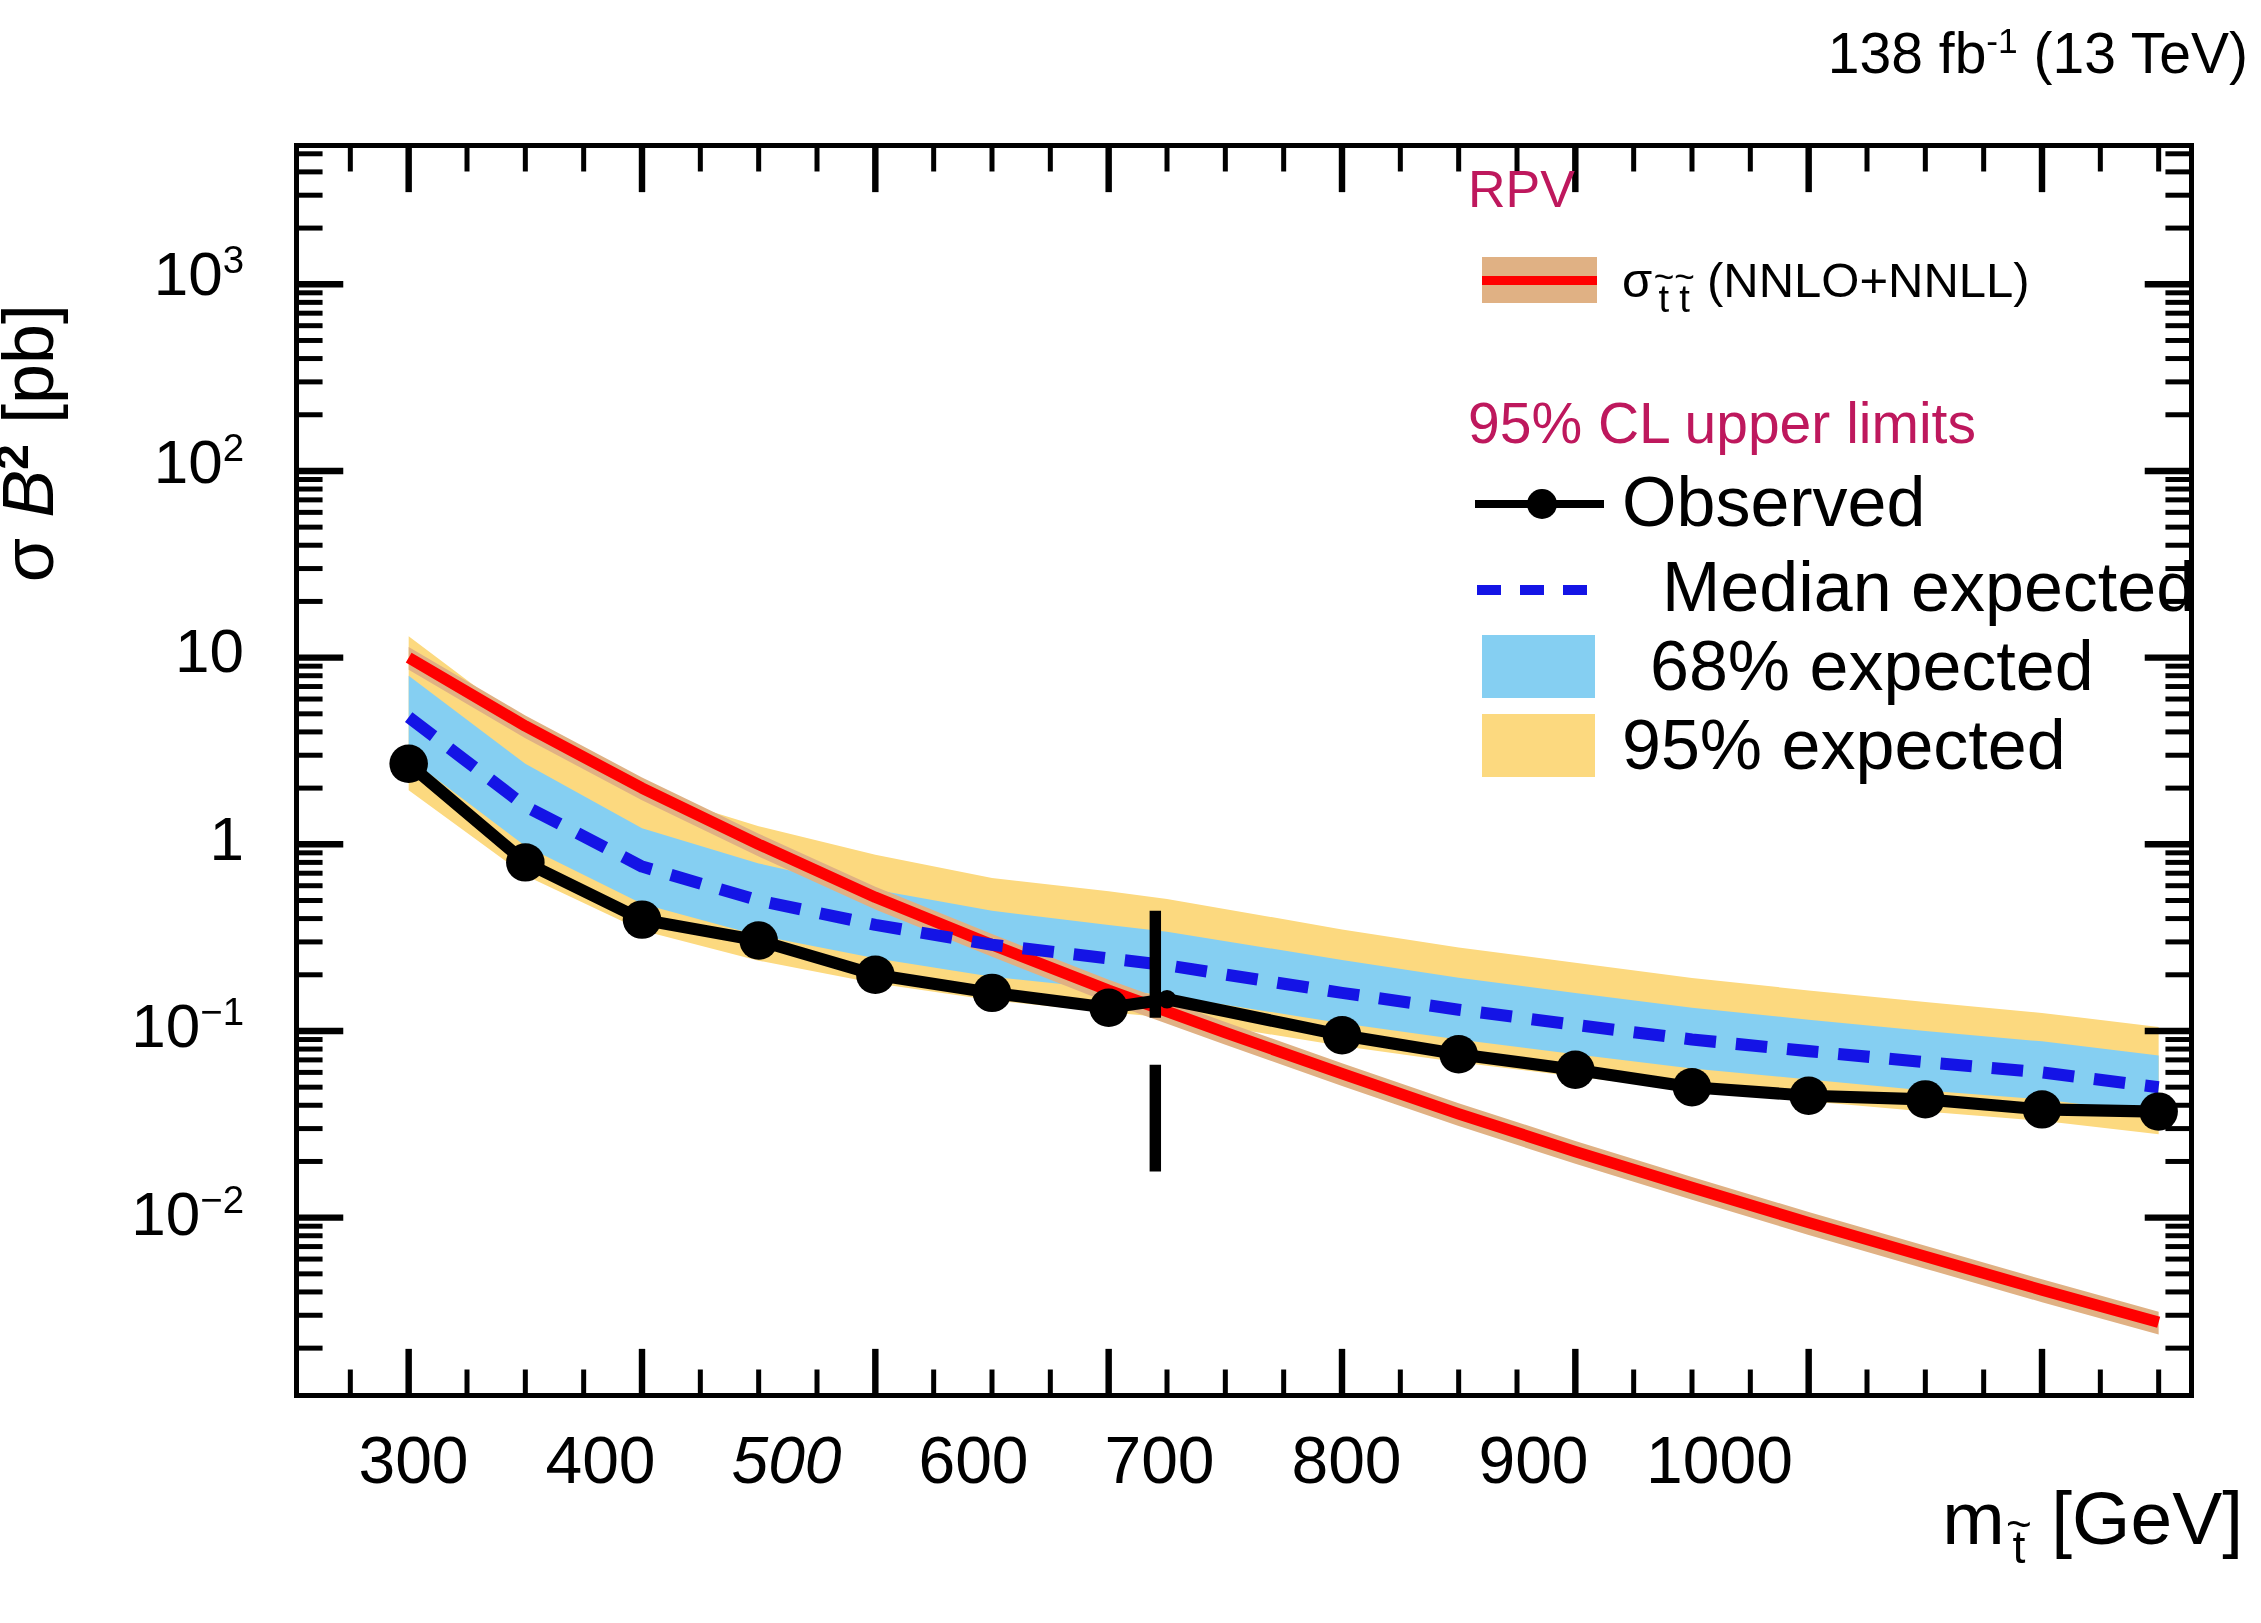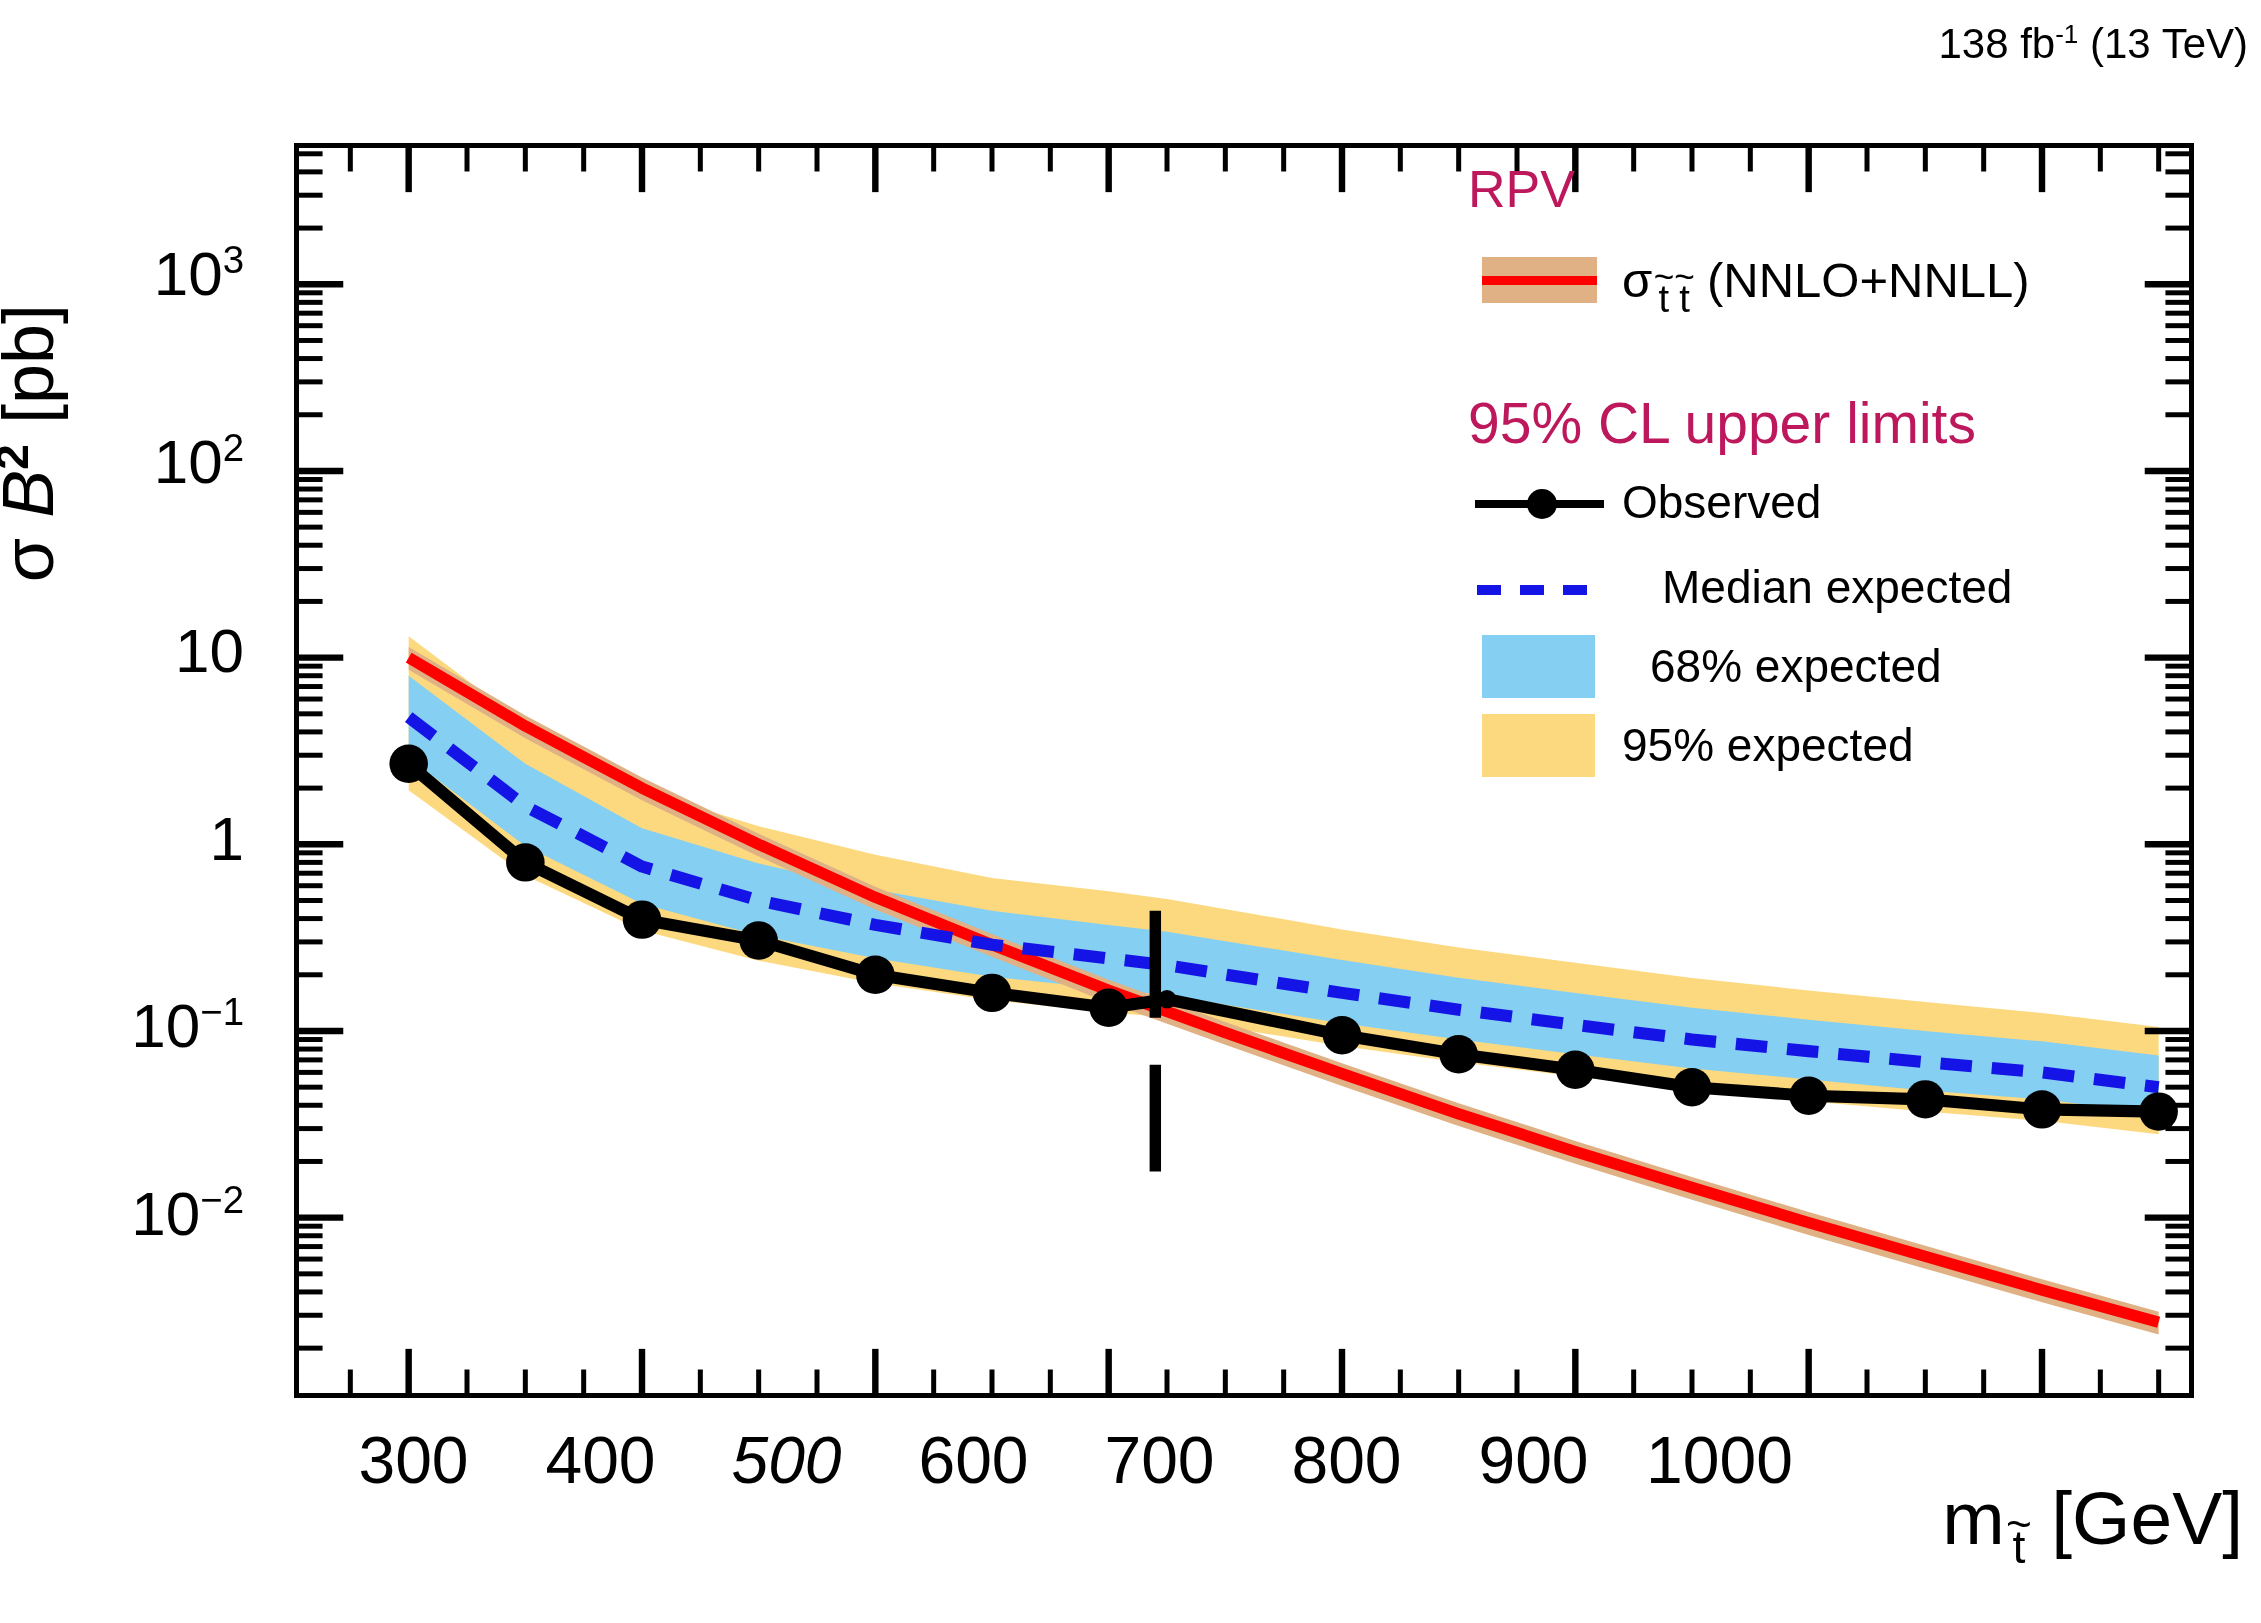--- a/index.html
+++ b/index.html
@@ -1,21 +1,21 @@
 <!DOCTYPE html>
 <html style="font-size:11.5px"><head>
 <meta charset="utf-8">
 <style>
   html,body{margin:0;padding:0;background:#fff;}
   body{width:2261px;height:1623px;font-family:"Liberation Sans",sans-serif;overflow:hidden;}
   #root{position:relative;width:2261px;height:1623px;background:#ffffff;}
 
   .hdr-lumi{
     position:absolute; right:13px; top:20px;
-    font-size:42px; color:#000; letter-spacing:0px; white-space:nowrap;
+    font-size:57px; color:#000; letter-spacing:0px; white-space:nowrap;
   }
   .hdr-lumi sup{font-size:0.62em; vertical-align:super; line-height:0;}
 
   
   #frame{
     position:absolute; left:294px; top:143px; width:1900px; height:1255px;
     border:5px solid #000; box-sizing:border-box; background:#fff; overflow:visible;
   }
   #plotsvg{position:absolute;left:0;top:0;width:100%;height:100%;display:block;}
 
@@ -50,21 +50,21 @@
   .xtitle .sub .tl{display:block; font-size:0.95em; line-height:0.35em; margin-bottom:-2.9px;}
   .ytlab{position:absolute; text-align:right; font-size:62px; color:#000; white-space:nowrap;}
   .ytlab sup{font-size:0.62em; vertical-align:super; line-height:0;}
   .xtlab{position:absolute; text-align:center; font-size:66px; color:#000; white-space:nowrap;}
 
   
   #legend{position:absolute; left:1468px; top:159px; width:718px;}
   .lg-title{font-size:52px; color:#be185d; margin:0 0 7.2px 0; white-space:nowrap;}
   .lg-row{display:flex; align-items:center; height:69px;}
   .lg-key{width:144px; height:69px; position:relative; flex:0 0 144px;}
-  .lg-text{font-size:46px; color:#000; white-space:nowrap; padding-left:10px;}
+  .lg-text{font-size:70px; color:#000; white-space:nowrap; padding-left:10px;}
   .lg-text.small{font-size:49px;}
 
   .key-theory{position:absolute; left:14.4px; top:11.5px; width:115px; height:46px; background:#E0B184;}
   .key-theory .ln{position:absolute; left:0; top:18.7px; width:100%; height:9.3px; background:#FF0000;}
   .key-obs-line{position:absolute; left:7.2px; top:32px; width:129px; height:8px; background:#000;}
   .key-obs-dot{position:absolute; left:59px; top:21px; width:30px; height:30px; border-radius:50%; background:#000;}
   .key-dash{position:absolute; left:8.6px; top:32px; width:128px; height:10px;
             background:repeating-linear-gradient(to right,#1414E6 0 24.4px,transparent 24.4px 43px);}
   .key-sq{position:absolute; left:14.4px; top:2.9px; width:113px; height:63px;}
 

